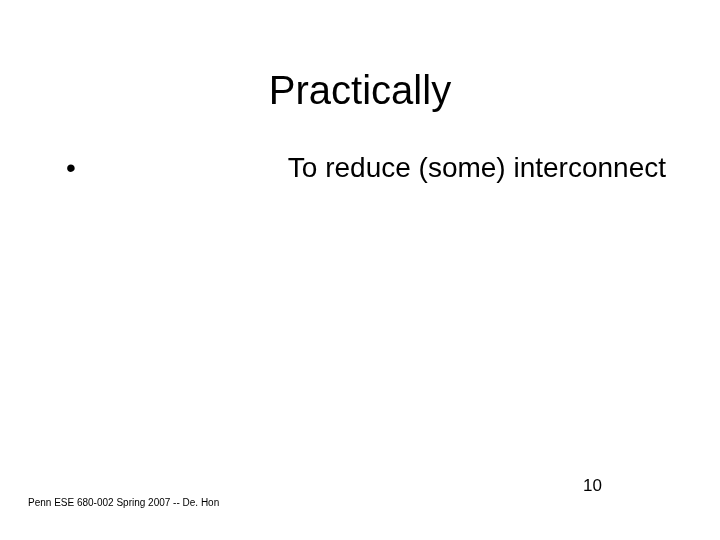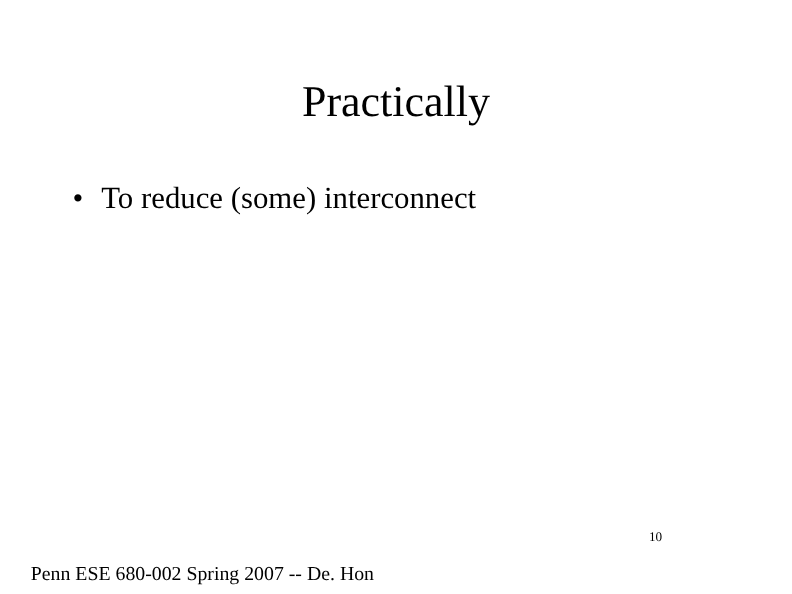--- a/index.html
+++ b/index.html
@@ -1,24 +1,24 @@
 <!DOCTYPE html>
 <html><head>
 <meta charset="utf-8">
 <style>
   * { margin: 0; padding: 0; box-sizing: border-box; }
   html, body { width: 720px; height: 540px; background: #fff; font-family: Arial, Helvetica, sans-serif; color: #000; }
-  .slide { position: relative; width: 636px; height: 540px; font-family: Liberation Serif, serif; }
+  .slide { position: relative; width: 636px; height: 540px; }
   .title { position: absolute; top: 68px; left: 0; width: 720px; text-align: center; font-size: 40px; }
-  .bullets { position: absolute; top: 164px; left: 66px; width: 600px; }
+  .bullets { position: absolute; top: 151px; left: 66px; width: 600px; text-align: right; }
   .bullets ul { list-style: none; }
   .bullets li { font-size: 28px; line-height: 1.22; position: relative; padding-left: 26px; }
   .bullets li::before { content: "•"; position: absolute; left: 0; top: 0; font-size: 28px; }
-  .footer { position: absolute; bottom: 8px; left: 28px; font-size: 18px; }
-  .pagenum { position: absolute; bottom: 44px; right: 34px; font-size: 12px; }
+  .footer { position: absolute; bottom: 32px; left: 28px; font-size: 10px; }
+  .pagenum { position: absolute; bottom: 44px; right: 34px; font-size: 17px; }
 </style>
 </head>
 <body>
 
 <div class="slide">
   <div class="title">Practically</div>
   <div class="bullets">
     <ul>
       <li>To reduce (some) interconnect</li>
     </ul>

